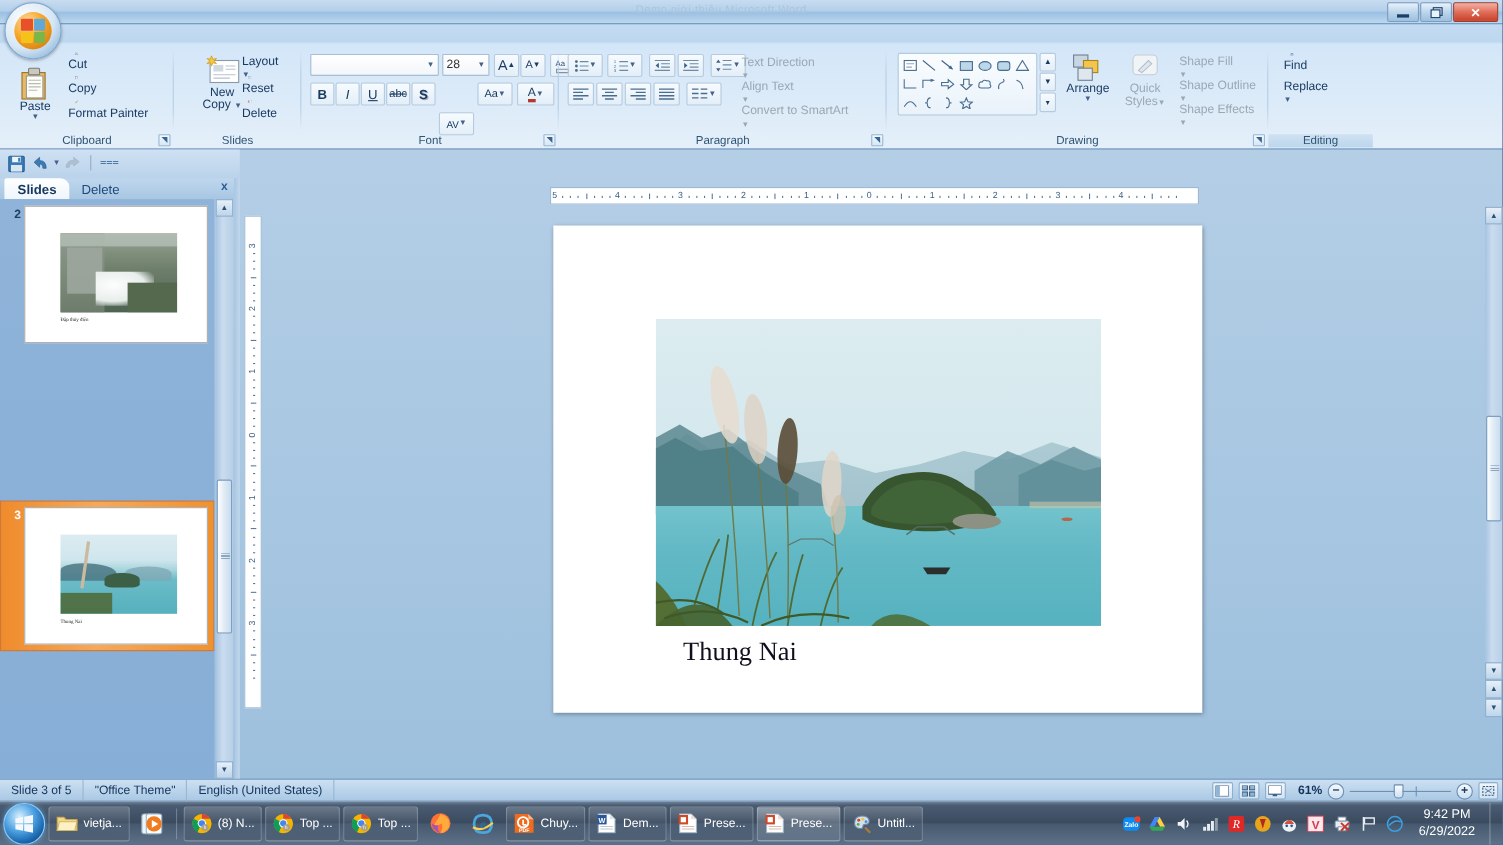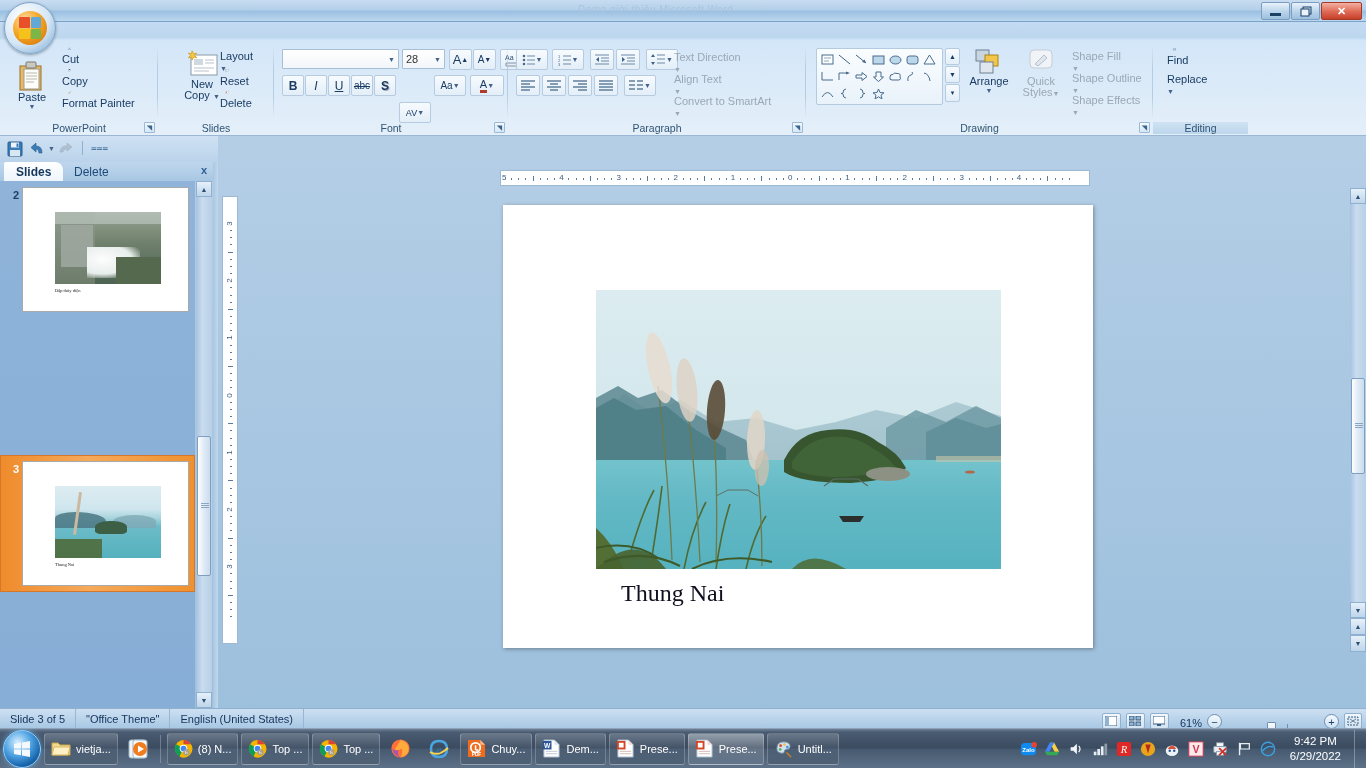--- a/index.html
+++ b/index.html
@@ -219,21 +219,21 @@
 
   
   .status {
     position:absolute; left:0; top:708px; width:1366px; height:20px;
     background:linear-gradient(to bottom,#cde0f2,#a9c8e4);
     border-top:1px solid #8fb0ce; display:flex; align-items:center;
     font-size:11px; color:#13335c;
   }
   .st-cell { padding:0 10px; height:20px; display:flex; align-items:center;
     border-right:1px solid #96b6d4; }
-  .zoomarea { position:absolute; right:4px; top:0; height:20px; display:flex; align-items:flex-end; gap:5px;}
+  .zoomarea { position:absolute; right:4px; top:0; height:20px; display:flex; align-items:center; gap:5px;font-weight:bold;}
   .viewbtn {
     width:19px; height:16px; border:1px solid #8fb0ce; border-radius:2px;
     background:linear-gradient(to bottom,#f0f7fd,#d2e3f2);
     display:flex; align-items:center; justify-content:center;
   }
   .zline { width:92px; height:1px; background:#6e8fb3; position:relative; }
   .zhandle {
     position:absolute; left:40px; top:-6px; width:9px; height:13px;
     background:linear-gradient(to bottom,#fbfdff,#cfe0f0); border:1px solid #6e8fb3;
     border-radius:1px 1px 4px 4px;
@@ -340,21 +340,21 @@
           </div>
 
           <div class="btn" style="position:absolute;left:58px;top:47px;">
             <svg width="15" height="15" viewBox="0 0 16 16">
               <path d="M2 13 L7 8 L10 11 L5 15 Z" fill="#f0c24d" stroke="#9a7a22"></path>
               <path d="M8 7 L13 2 L15 4 L10 9 Z" fill="#c9d7e4" stroke="#6b8398"></path>
             </svg>
             <span>Format Painter</span>
           </div>
         </div>
-        <div class="grp-label">PowerPoint</div>
+        <div class="grp-label">Clipboard</div>
         <div class="dlg">◥</div>
         <div class="grp-sep"></div>
       </div>
 
       <div class="grp" style="width:116px;">
         <div class="grp-body">
           <div class="bigbtn" style="position:absolute;left:18px;top:4px;width:52px;">
             <svg width="34" height="30" viewBox="0 0 34 30">
               <rect x="6" y="6" width="26" height="20" fill="#fff" stroke="#8a9aa8"></rect>
               <rect x="9" y="10" width="9" height="6" fill="#cfd9e2"></rect>

